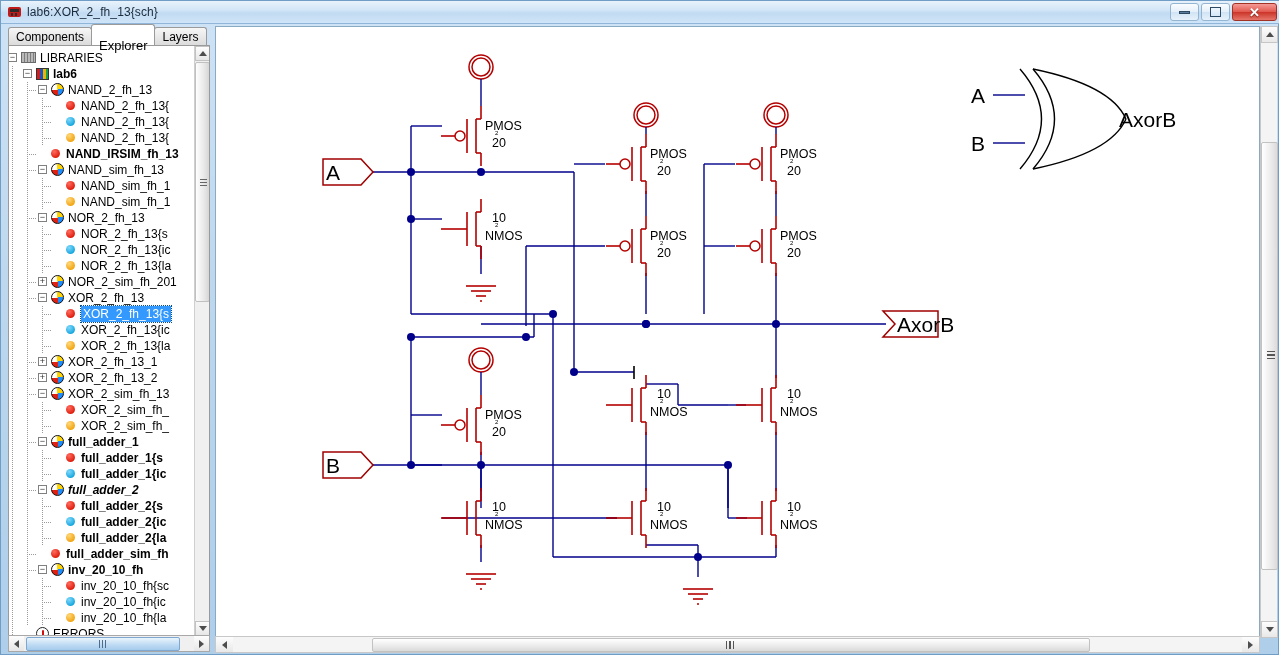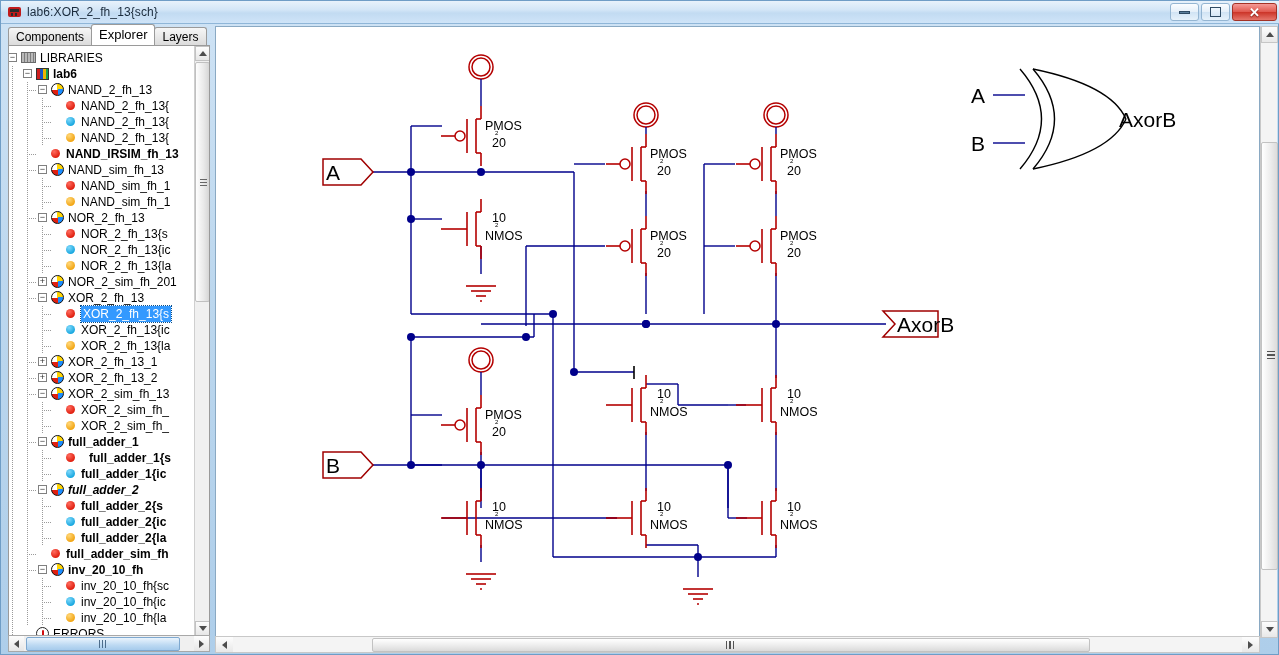--- a/index.html
+++ b/index.html
@@ -78,21 +78,21 @@
   .tab {
     font-size: 12px; color: #000;
     padding: 2px 7px 2px 7px; height: 18px;
     border: 1px solid #9a9a9a; border-bottom: none;
     border-radius: 3px 3px 0 0;
     background: linear-gradient(to bottom,#f6f6f6,#dcdcdc);
     line-height: 14px;
     margin-right: -1px;
   }
   .tab.active {
-    background: #ffffff; height: 21px; font-size: 13px; padding-top: 3px;
+    background: #ffffff; height: 21px; font-size: 13px; padding-top: 14px;
     z-index: 3; position: relative;
   }
   .treebox {
     position: absolute; left: 5px; top: 20px; width: 202px; height: 592px;
     background: #ffffff; border: 1px solid #9a9a9a;
     overflow: hidden;
   }
   .treeinner { position: absolute; left: 0; top: 0; width: 186px; height: 100%; overflow: hidden;}
   .trow {
     position: relative; height: 16px; font-size: 12px; color: #000;
@@ -459,21 +459,21 @@
           <div class="trow bold" style="position: absolute; left: 0px; top: 388px; width: 186px; height: 16px;">
             <div class="pm" style="left: 29px; top: 3px;">−</div>
             <div class="cellicon" style="left: 42px; top: 1px;"></div>
             <span class="lbl" style="left: 59px; top: 0px; line-height: 16px;">full_adder_1</span>
             <div class="dashv" style="left: 18px; top: 0px; height: 16px;"></div>
             <div class="dashh" style="left: 18px; top: 8px; width: 10px;"></div>
             <div class="dashv" style="left: 3px; top: 0px; height: 16px;"></div>
           </div>
           <div class="trow bold" style="position: absolute; left: 0px; top: 404px; width: 186px; height: 16px;">
             <div class="dot red" style="left: 57px; top: 3px;"></div>
-            <span class="lbl" style="left: 80px; top: 0px; line-height: 16px;">full_adder_1{s</span>
+            <span class="lbl" style="left: 72px; top: 0px; line-height: 16px;">full_adder_1{s</span>
             <div class="dashv" style="left: 33px; top: 0px; height: 16px;"></div>
             <div class="dashh" style="left: 33px; top: 8px; width: 10px;"></div>
             <div class="dashv" style="left: 18px; top: 0px; height: 16px;"></div>
             <div class="dashv" style="left: 3px; top: 0px; height: 16px;"></div>
           </div>
           <div class="trow bold" style="position: absolute; left: 0px; top: 420px; width: 220px; height: 16px;">
             <div class="dot blue" style="left: 57px; top: 3px;"></div>
             <span class="lbl" style="left: 72px; top: 0px; line-height: 16px;">full_adder_1{ic</span>
             <div class="dashv" style="left: 33px; top: 0px; height: 16px;"></div>
             <div class="dashh" style="left: 33px; top: 8px; width: 10px;"></div>

